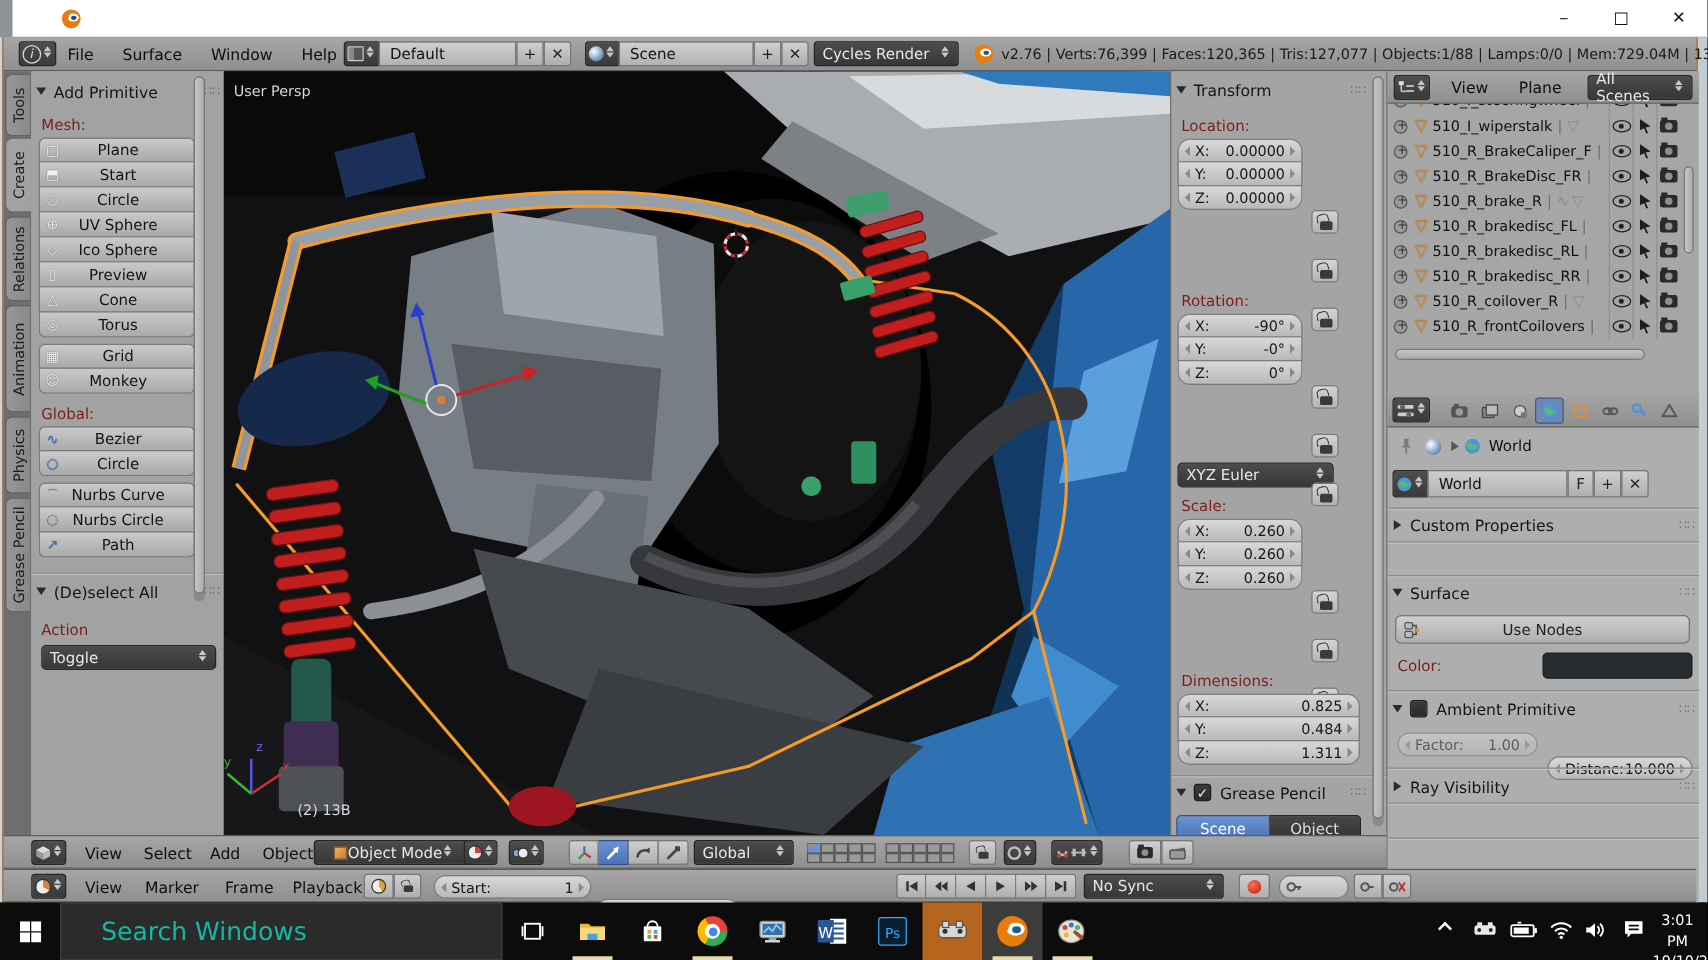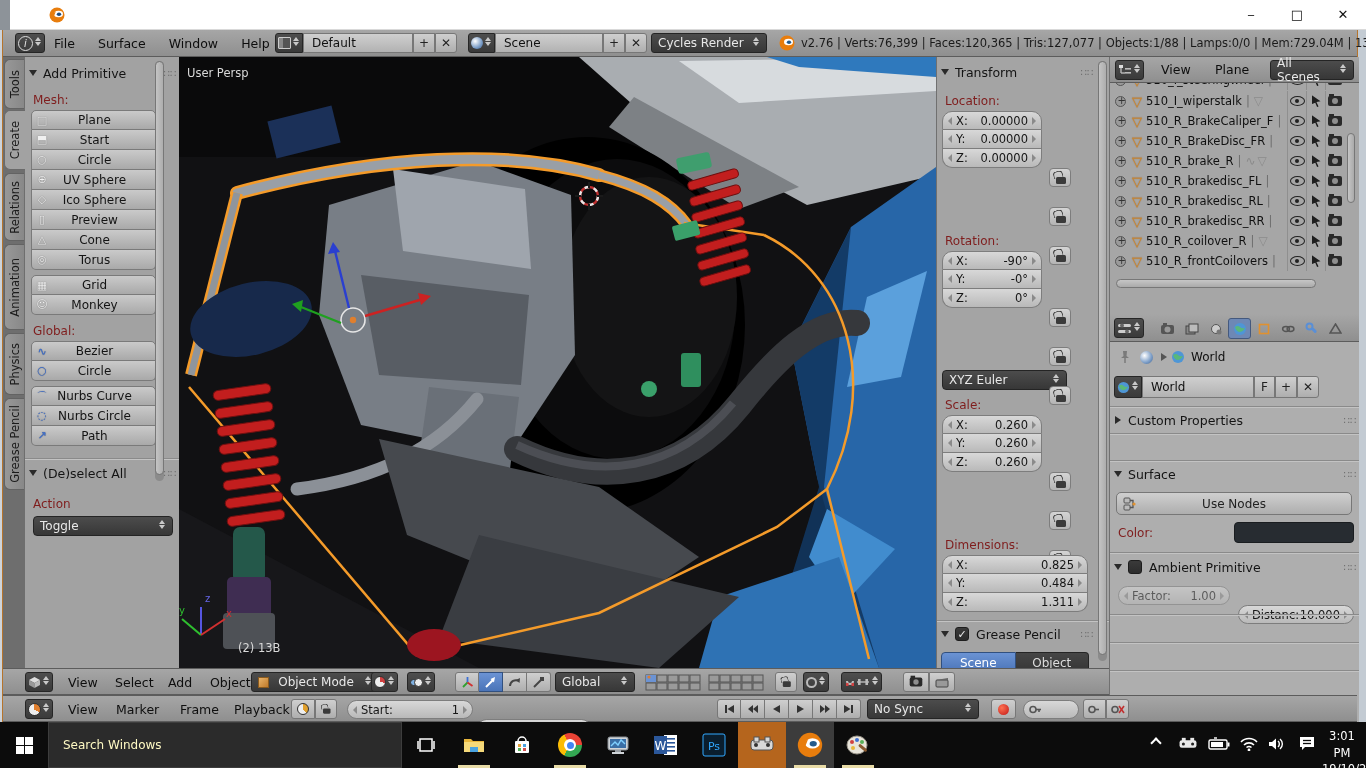--- a/index.html
+++ b/index.html
@@ -773,38 +773,43 @@
       </div>
     <div class="abs nf" style="left:8px;top:272px;width:112px;opacity:.55">
         <span class="lab">Factor:</span>
         <span class="val">1.00</span>
       </div>
     <div class="abs nf" style="left:128px;top:272px;width:116px">
         <span class="lab">Distanc:</span>
         <span class="val">10.000</span>
       </div>
     <div class="sep" style="position:absolute;left:0;top:300px;width:250px"></div>
+    <div class="phdr abs" style="left:0;top:305px;width:250px">
+        <span class="tri-r"></span>
+        <span>Ray Visibility</span>
+        <span class="dots"></span>
+      </div>
     <div class="sep" style="position:absolute;left:0;top:328px;width:250px"></div>
     <div class="sep" style="position:absolute;left:0;top:356px;width:250px"></div>
   </div>
 
   <div class="abs bar" style="left:0;top:638px;width:1106px;height:27px;border-top:1px solid #5c5c5c">
     <span class="ebtn" style="position:absolute;left:22px;top:3px">
       <svg width="13" height="13" viewBox="0 0 13 13">
           <polygon points="6.5,1 12,4 6.5,7 1,4" fill="#ddd"></polygon>
           <polygon points="1,4 6.5,7 6.5,12 1,9" fill="#999"></polygon>
           <polygon points="12,4 6.5,7 6.5,12 12,9" fill="#bbb"></polygon>
         </svg>
       <span class="udd"></span>
     </span>
     <span class="menu" style="position:absolute;left:56px">View</span>
     <span class="menu" style="position:absolute;left:103px">Select</span>
     <span class="menu" style="position:absolute;left:156px">Add</span>
     <span class="menu" style="position:absolute;left:198px">Object</span>
-    <span class="ddark" style="position:absolute;left:248px;top:3px;width:128px;justify-content:space-between">
+    <span class="ddark" style="position:absolute;left:248px;top:3px;width:128px;justify-content:center">
       <span style="width:11px;height:11px;background:linear-gradient(135deg,#e8b36a,#c07a2a);border:1px solid #8a5a1e"></span>
       <span>Object Mode</span>
       <span class="udd"></span>
     </span>
     <span class="ebtn" style="position:absolute;left:368px;top:3px">
       <span style="width:12px;height:12px;border-radius:50%;background:conic-gradient(#d04040 0 100deg,#eee 100deg 360deg);border:1px solid #333"></span>
       <span class="udd"></span>
     </span>
     <span class="ebtn" style="position:absolute;left:404px;top:3px">
       <span style="width:7px;height:7px;border-radius:50%;background:#7fb0e0;border:1px solid #333"></span>
@@ -1001,21 +1006,21 @@
 <div class="abs" id="taskbar">
   <div class="tb-tile" style="left:0">
     <svg width="17" height="17" viewBox="0 0 17 17">
         <rect x="0" y="0" width="8" height="8" fill="#fff"></rect>
         <rect x="9" y="0" width="8" height="8" fill="#fff"></rect>
         <rect x="0" y="9" width="8" height="8" fill="#fff"></rect>
         <rect x="9" y="9" width="8" height="8" fill="#fff"></rect>
       </svg>
   </div>
   <div class="abs" style="left:48px;top:0;width:354px;height:46px;background:#2b2b2b;border:1px solid #3d3d3d;display:flex;align-items:center">
-    <span style="color:#fef9c3;font-size:12px;margin-left:14px">Search Windows</span>
+    <span style="color:#14b8a6;font-size:20px;margin-left:32px">Search Windows</span>
   </div>
   <div class="tb-tile" style="left:402px">
     <svg width="20" height="16" viewBox="0 0 20 16">
         <rect x="4" y="2" width="12" height="12" fill="none" stroke="#fff" stroke-width="1.5"></rect>
         <path d="M2,4 L2,12" stroke="#fff" stroke-width="1.5"></path>
         <path d="M18,4 L18,12" stroke="#fff" stroke-width="1.5"></path>
       </svg>
   </div>
   <div class="tb-tile" style="left:450px">
     <svg width="22" height="18" viewBox="0 0 22 18">

